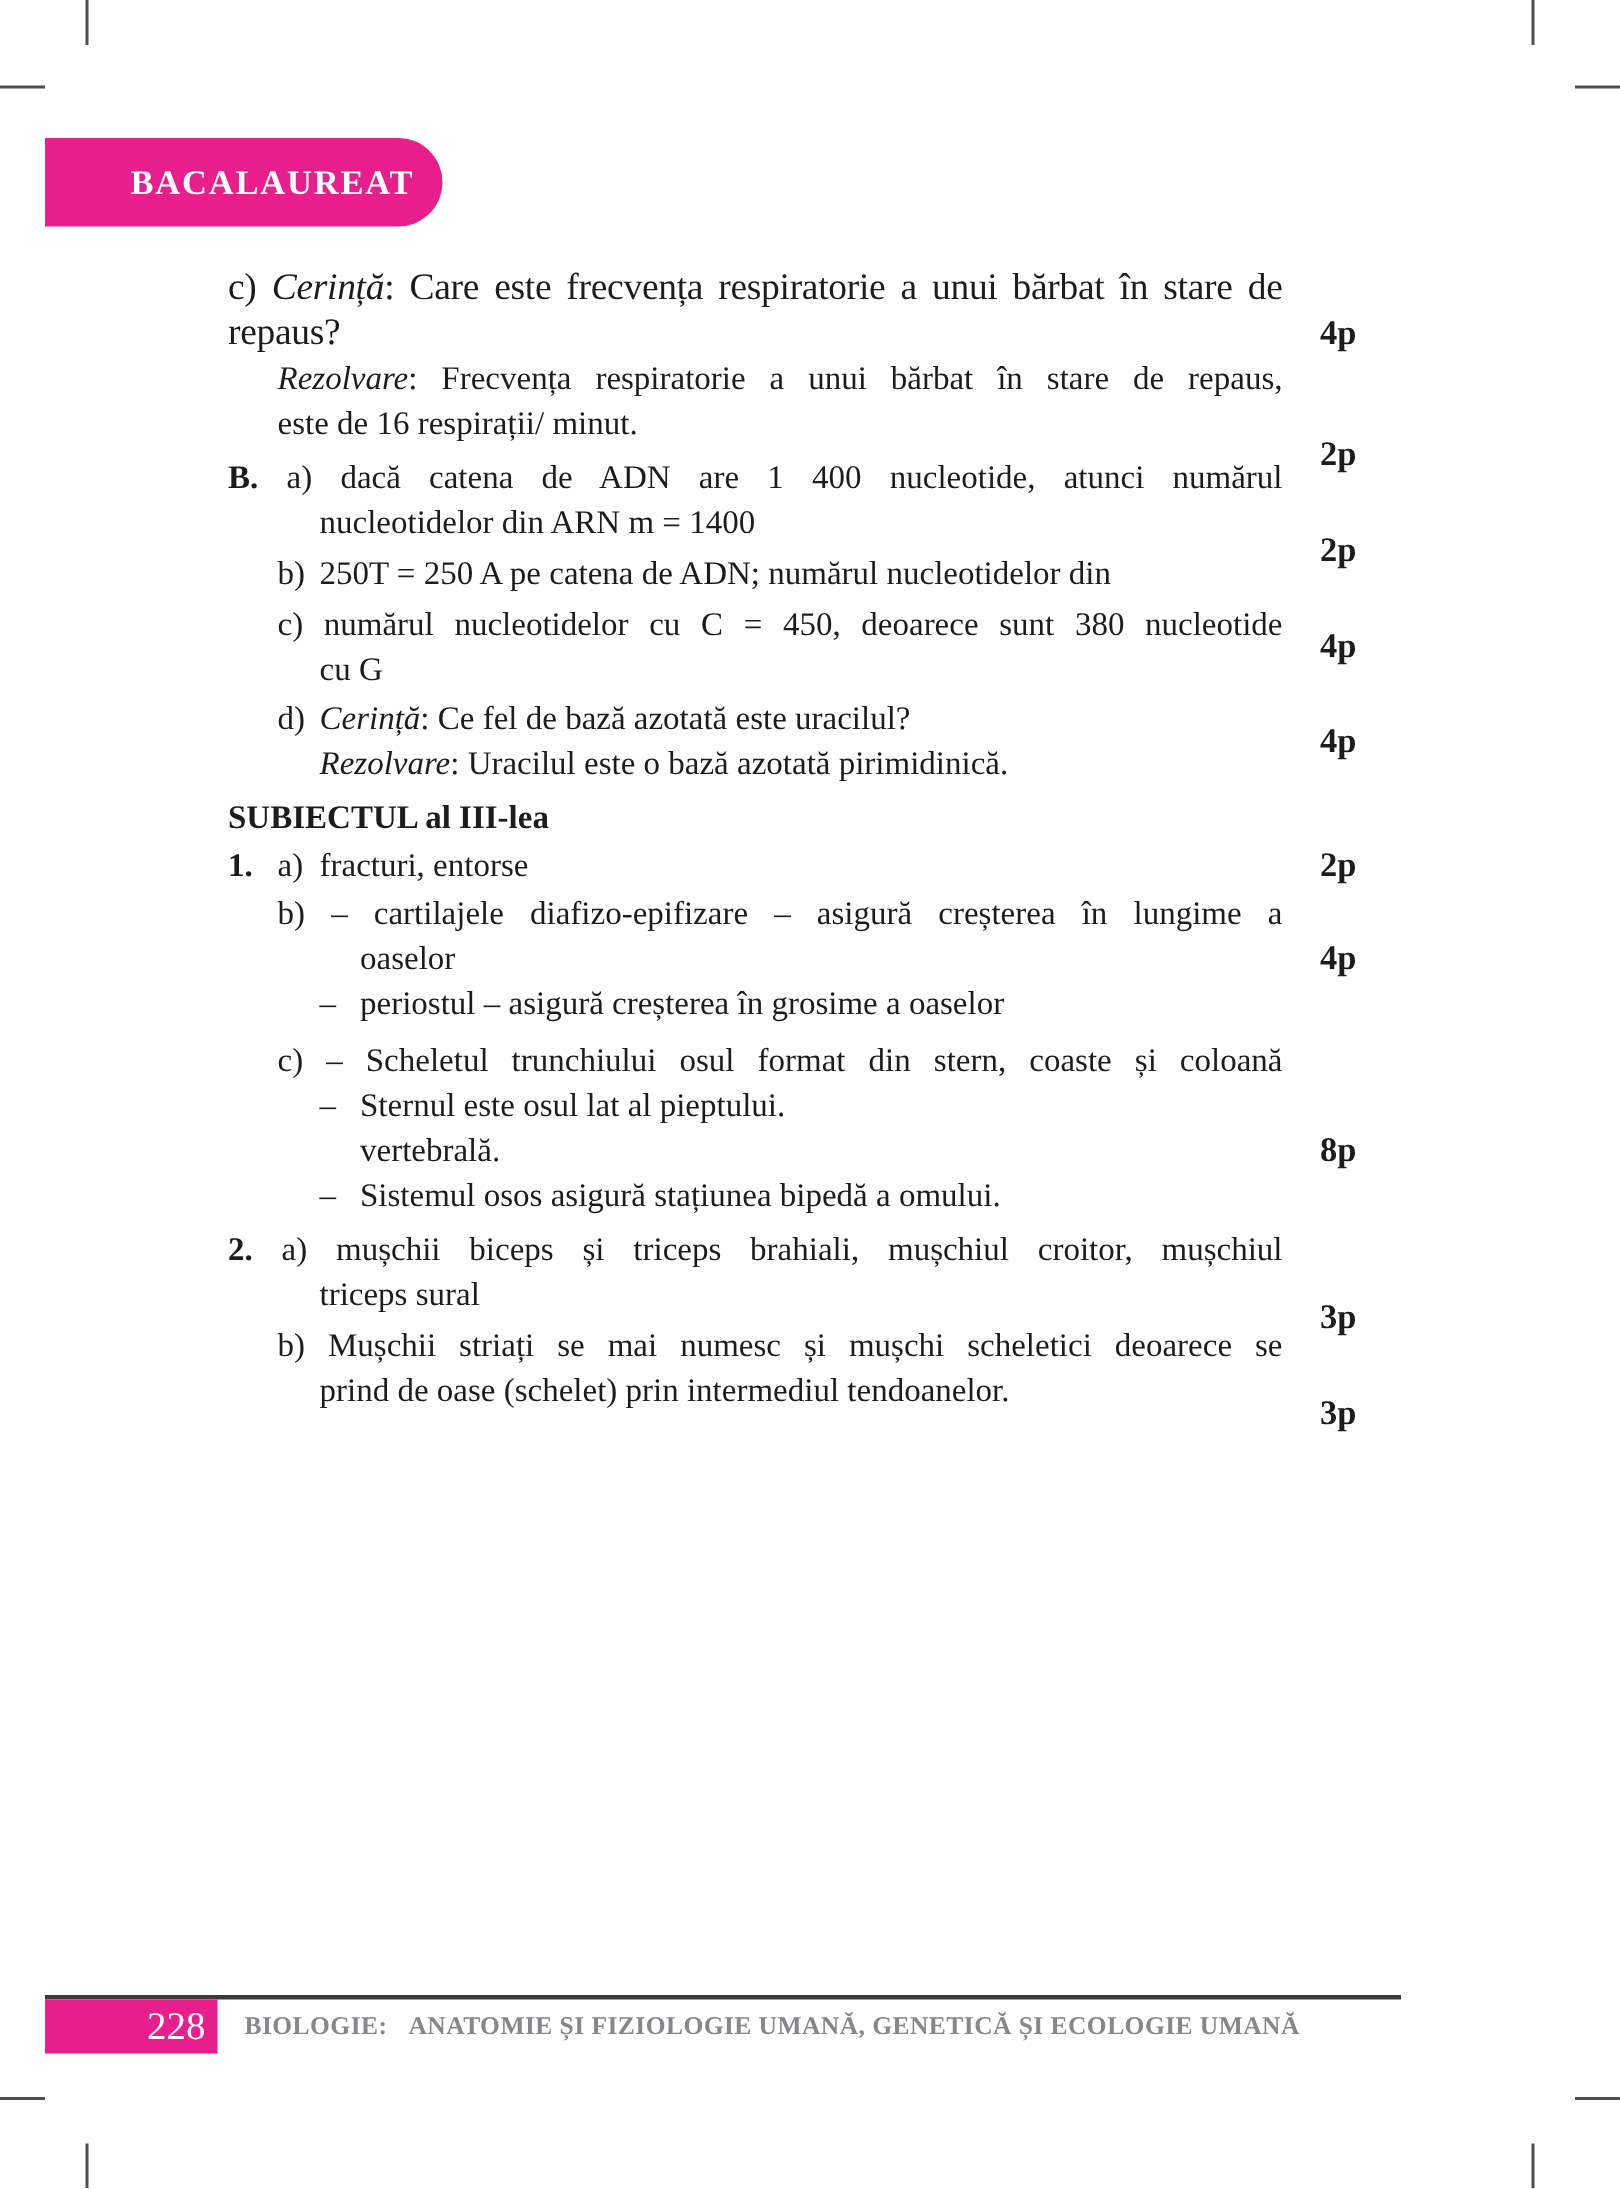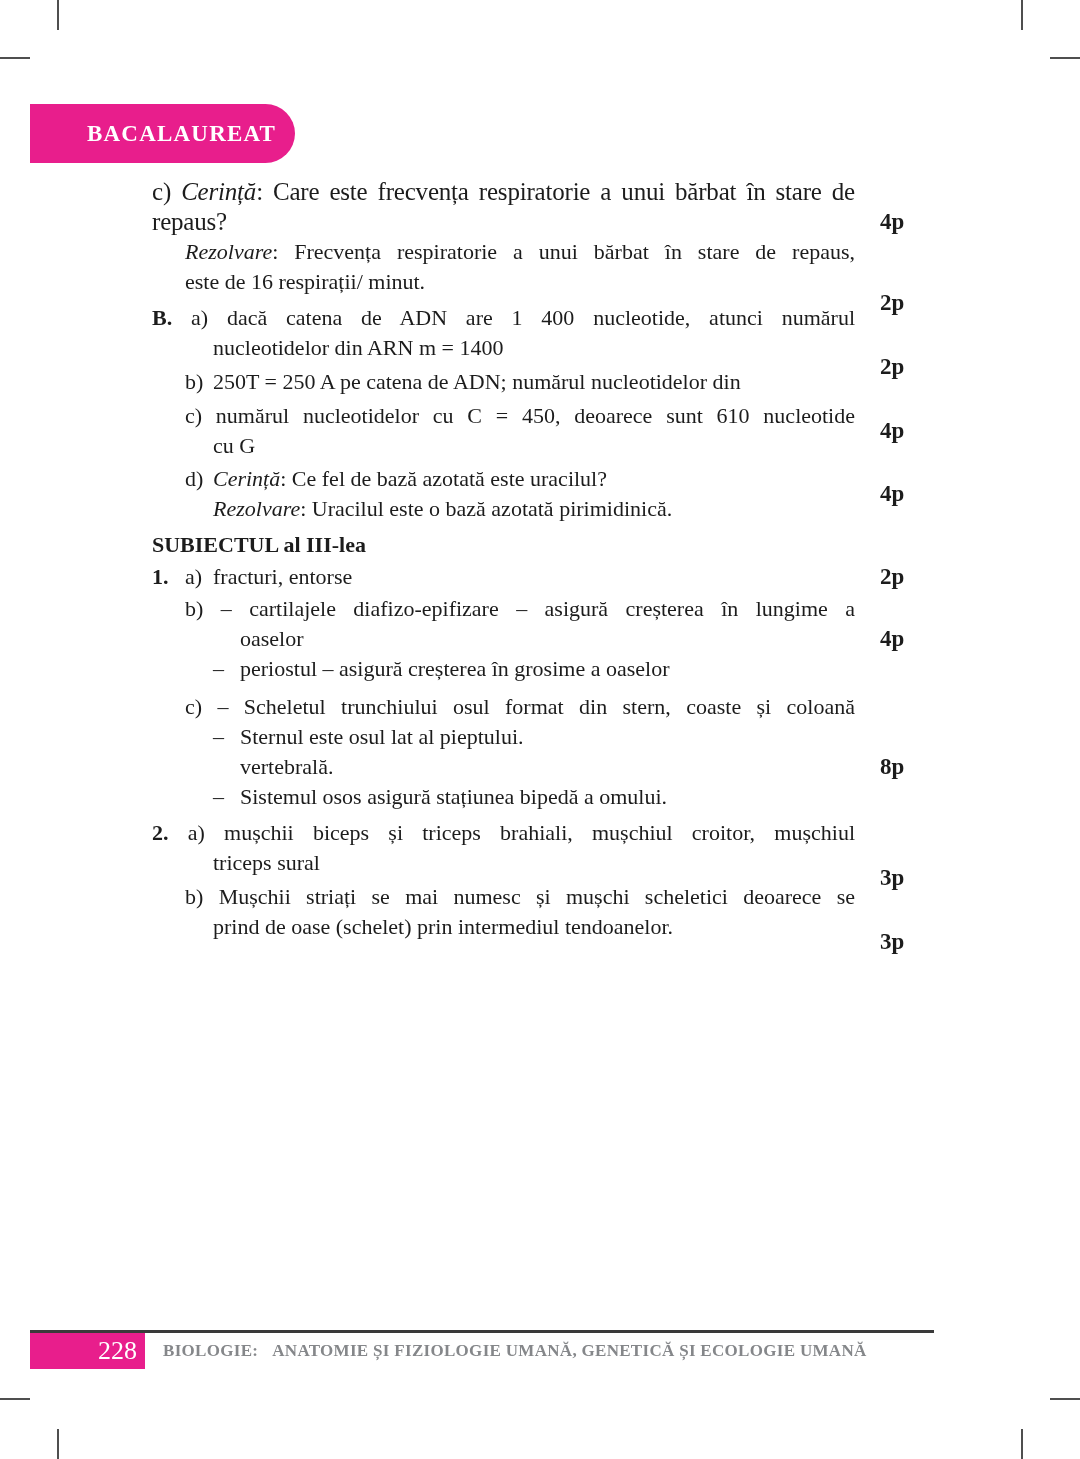--- a/index.html
+++ b/index.html
@@ -5,21 +5,21 @@
   html,body{margin:0;padding:0;background:#ffffff;}
   #page{position:relative;width:1080px;height:1459px;background:#ffffff;overflow:hidden;
         font-family:"Liberation Serif","DejaVu Serif",serif;color:#1c1c1c;}
 
   
   .crop{position:absolute;background:#4f4f4f;}
   .crop.v{width:2px;height:30px;}
   .crop.h{width:30px;height:2px;}
 
   
-  #badge{position:absolute;left:30px;top:104px;width:265px;height:59px;
+  #badge{position:absolute;left:30px;top:92px;width:265px;height:59px;
          border-radius:0 30px 30px 0;text-align:right;}
   #badge .bt{position:absolute;left:57px;top:0;line-height:59px;color:#ffffff;
          font-weight:bold;font-size:23px;letter-spacing:1.2px;}
 
   
   #content{position:absolute;left:152px;top:177px;width:703px;}
   .ln{line-height:30px;font-size:22px;}
   .just{text-align:justify;text-align-last:justify;}
   .tight{font-size:25px;letter-spacing:-0.2px;word-spacing:-1px;}
   .it{font-style:italic;}
@@ -67,21 +67,21 @@
       <span class="it">Cerință</span><span>: Care este frecvența respiratorie a unui bărbat în stare de repaus?</span></div>
     <div class="ln just ml33"><span class="it">Rezolvare</span><span>: Frecvența respiratorie a unui bărbat în stare de repaus,</span></div>
     <div class="ln ml33"><span>este de 16 respirații/ minut.</span></div>
 
     <div class="ln just g6"><span class="bd">B.</span>
       <span>a) dacă catena de ADN are 1 400 nucleotide, atunci numărul</span></div>
     <div class="ln ml61"><span>nucleotidelor din ARN m = 1400</span></div>
 
     <div class="ln ml33 g4"><span class="mk w28">b)</span><span>250T = 250 A pe catena de ADN; numărul nucleotidelor din</span></div>
 
-    <div class="ln just ml33 g4"><span>c) numărul nucleotidelor cu C = 450, deoarece sunt 610 nucleotide</span></div>
+    <div class="ln just ml33 g4"><span>c) numărul nucleotidelor cu C = 450, deoarece sunt 380 nucleotide</span></div>
     <div class="ln ml61"><span>cu G</span></div>
 
     <div class="ln ml33 g3"><span class="mk w28">d)</span><span class="it">Cerință</span><span>: Ce fel de bază azotată este uracilul?</span></div>
     <div class="ln ml61"><span class="it">Rezolvare</span><span>: Uracilul este o bază azotată pirimidinică.</span></div>
 
     <div class="ln heading g6"><span>SUBIECTUL al III-lea</span></div>
 
     <div class="ln g2"><span class="mk w33 bd">1.</span><span class="mk w28">a)</span><span>fracturi, entorse</span></div>
 
     <div class="ln just ml33 g2"><span>b) – cartilajele diafizo-epifizare – asigură creșterea în lungime a</span></div>

